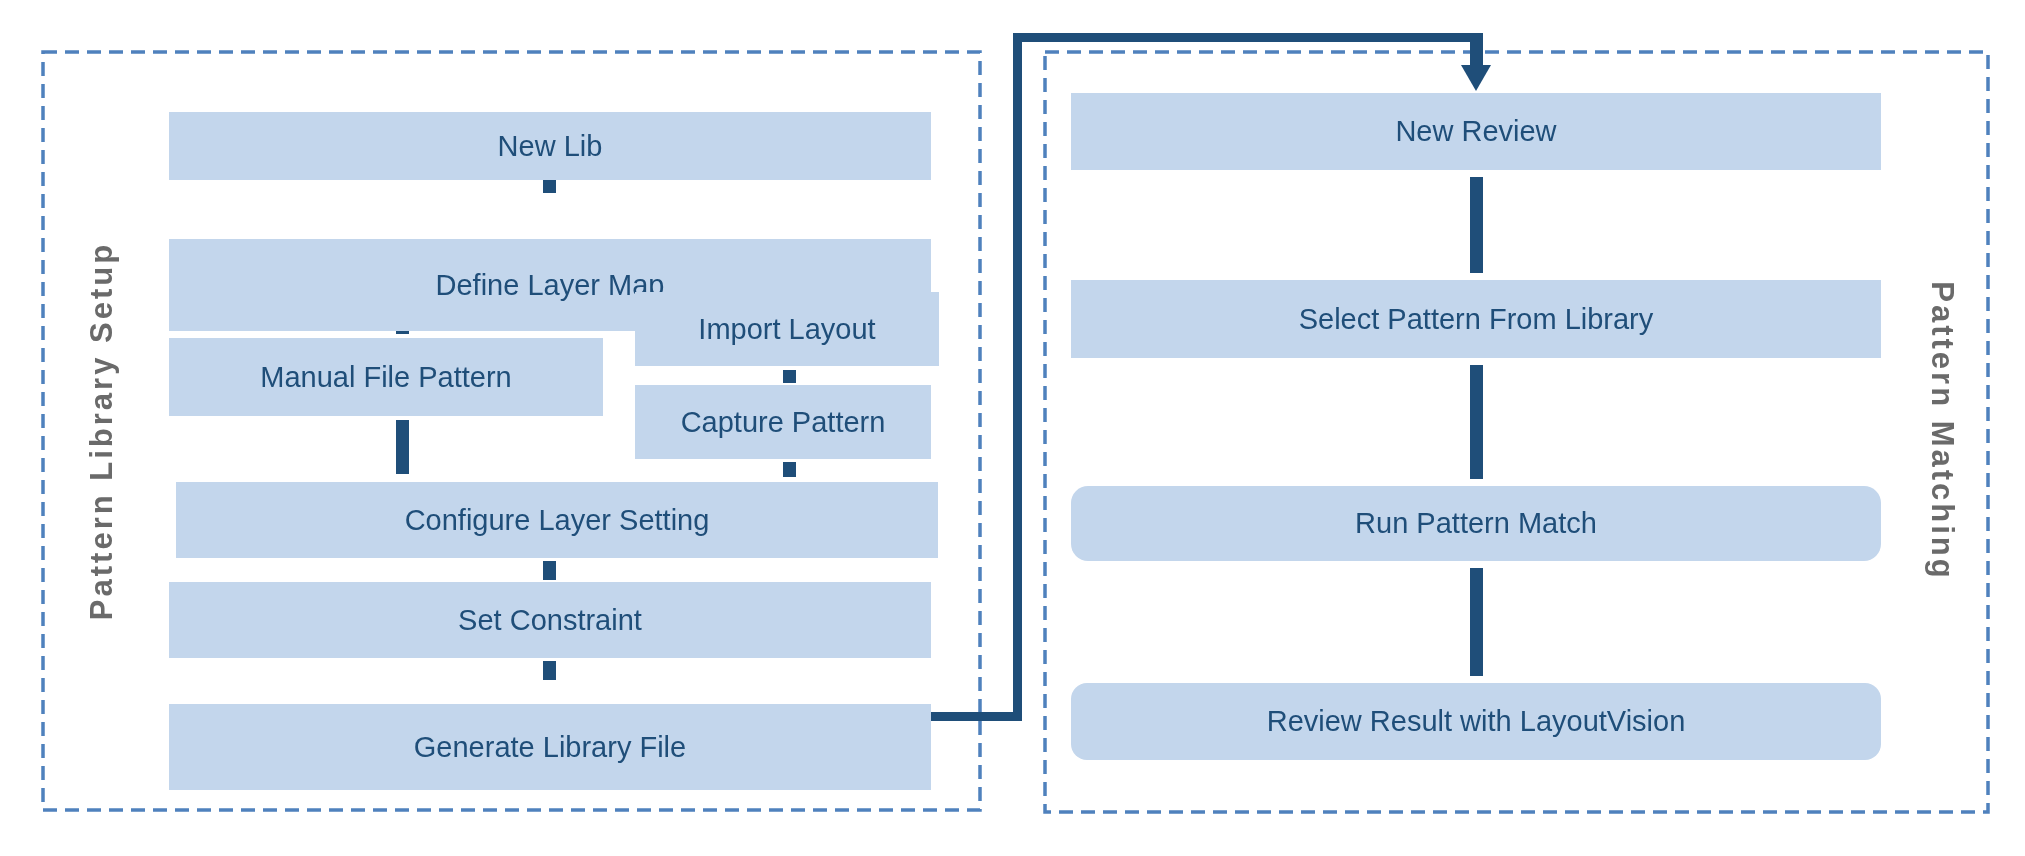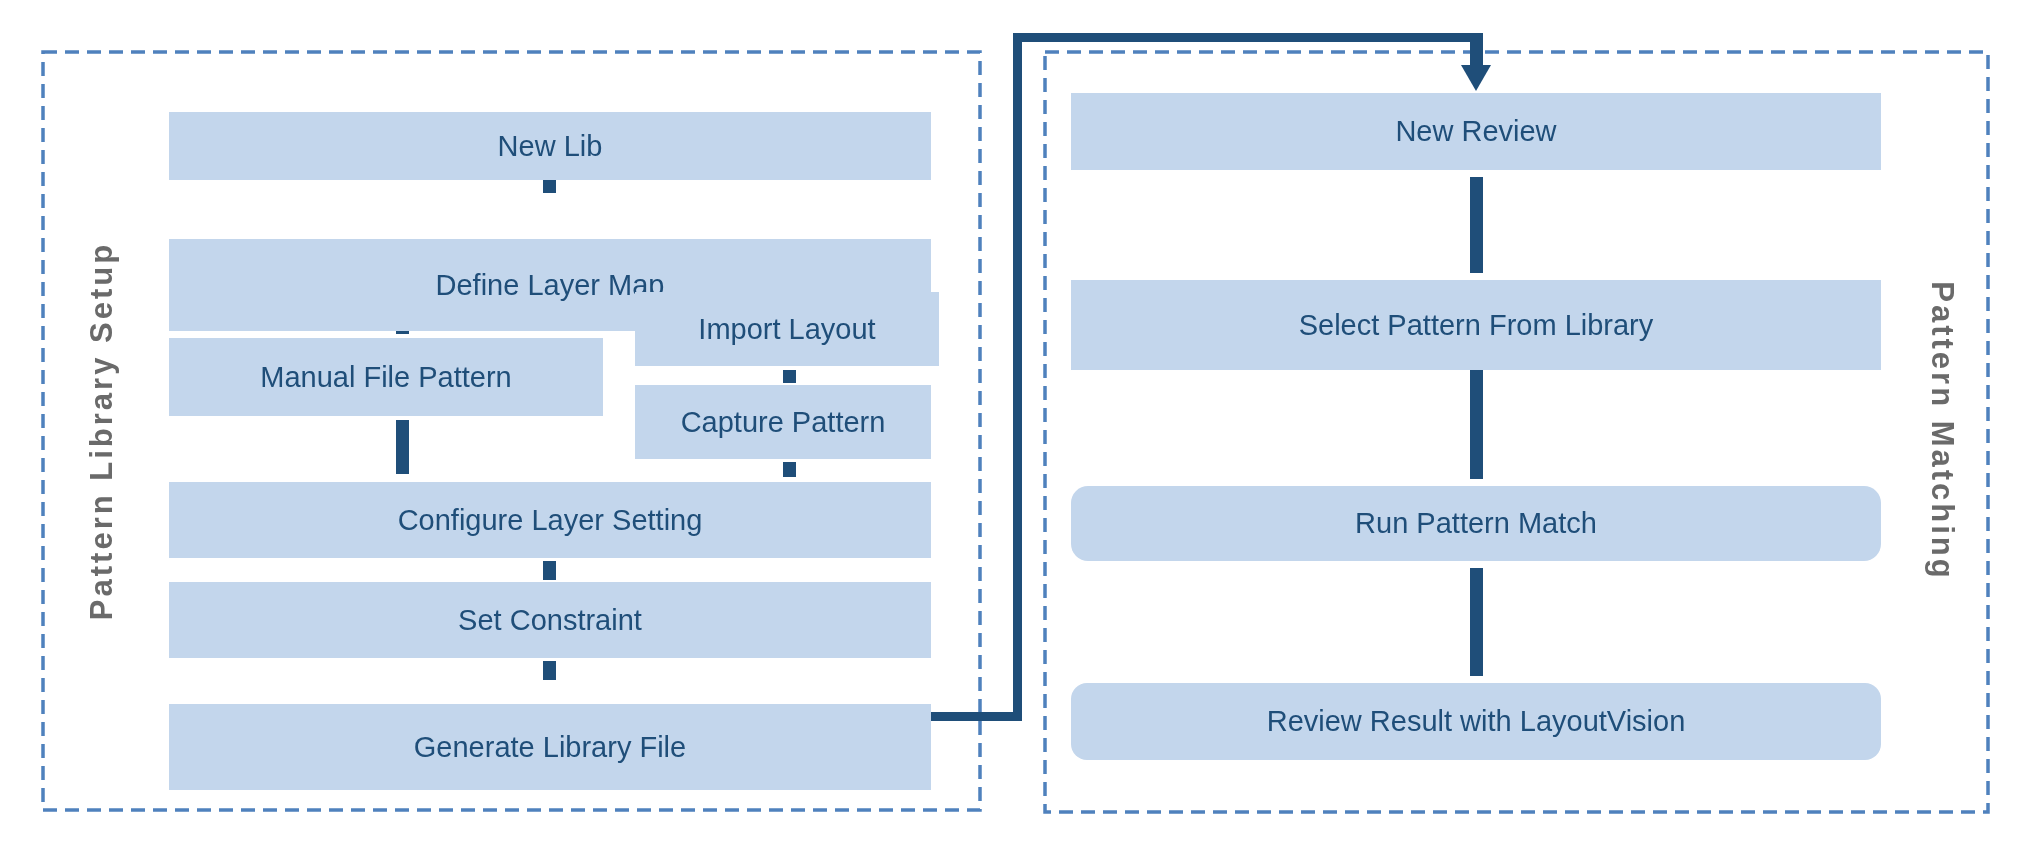--- a/index.html
+++ b/index.html
@@ -80,22 +80,22 @@
 
   <div class="conn" style="left:1470px;top:177px;width:13px;height:96px;"></div>
   <div class="conn" style="left:1470px;top:365px;width:13px;height:114px;"></div>
   <div class="conn" style="left:1470px;top:568px;width:13px;height:108px;"></div>
 
   <div class="node" style="left:169px;top:92px;width:762px;height:68px;margin-top:20px;">New Lib</div>
   <div class="node" style="left:169px;top:194px;width:762px;height:92px;margin-top:45px;">Define Layer Map</div>
   <div class="node" style="left:169px;top:338px;width:434px;height:78px;">Manual File Pattern</div>
   <div class="node" style="left:635px;top:292px;width:304px;height:74px;">Import Layout</div>
   <div class="node" style="left:635px;top:385px;width:296px;height:74px;">Capture Pattern</div>
-  <div class="node" style="left:169px;top:482px;width:762px;height:76px;">Configure Layer Setting</div>
+  <div class="node" style="left:176px;top:482px;width:762px;height:76px;">Configure Layer Setting</div>
   <div class="node" style="left:169px;top:582px;width:762px;height:76px;">Set Constraint</div>
   <div class="node" style="left:169px;top:704px;width:762px;height:86px;">Generate Library File</div>
 
   <div class="node" style="left:1071px;top:93px;width:810px;height:77px;">New Review</div>
-  <div class="node" style="left:1071px;top:280px;width:810px;height:90px;">Select Pattern From Library</div>
+  <div class="node" style="left:1071px;top:280px;width:810px;height:78px;">Select Pattern From Library</div>
   <div class="node" style="left:1071px;top:486px;width:810px;height:75px;border-radius:17px;">Run Pattern Match</div>
   <div class="node" style="left:1071px;top:683px;width:810px;height:77px;border-radius:16px;">Review Result with LayoutVision</div>
 
 </div>
 
 </body></html>

